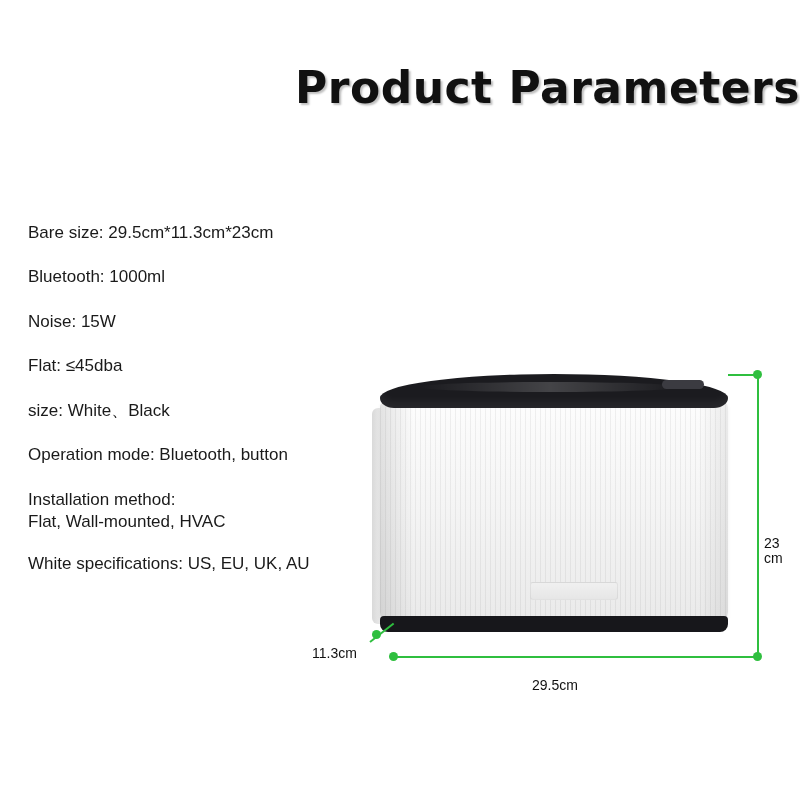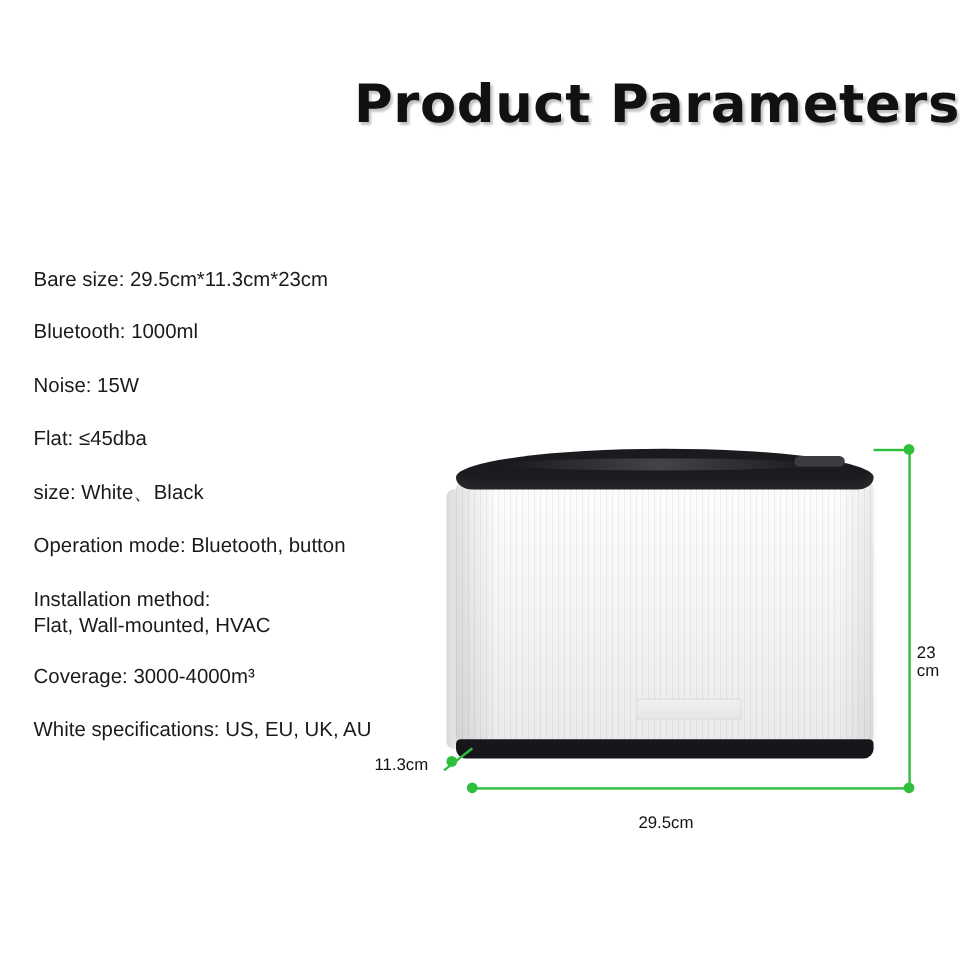--- a/index.html
+++ b/index.html
@@ -183,21 +183,20 @@
 
   <div id="spec-list">
     <div class="spec-row">Bare size: 29.5cm*11.3cm*23cm</div>
     <div class="spec-row">Bluetooth: 1000ml</div>
     <div class="spec-row">Noise: 15W</div>
     <div class="spec-row">Flat: ≤45dba</div>
     <div class="spec-row">size: White、Black</div>
     <div class="spec-row">Operation mode: Bluetooth, button</div>
     <div class="spec-row two-line">Installation method:
 Flat, Wall-mounted, HVAC</div>
-    <div class="spec-row">Coverage: 3000-4000m³</div>
     <div class="spec-row">White specifications: US, EU, UK, AU</div>
   </div>
 
   <div id="product">
     <div id="dev-side"></div>
     <div id="dev-body">
       <div id="dev-flutes"></div>
       <div id="dev-left-shade"></div>
       <div id="dev-right-shade"></div>
       <div id="dev-panel"></div>
@@ -216,17 +215,17 @@
     <span class="dim-line" style="left:385px; top:6px; width:2px; height:282px;"></span>
 
     <span class="dim-line" style="left:21px; top:288px; width:366px; height:2px;"></span>
 
     <span class="dim-line" style="left:-2px; top:273px; width:30px; height:2px; transform:rotate(-38deg); transform-origin:left center;"></span>
 
     <span class="dim-line" style="left:356px; top:6px; width:30px; height:2px;"></span>
 
     <span class="dim-label" style="left:392px; top:168px; text-align:left;">23
 cm</span>
-    <span class="dim-label" style="left:-60px; top:262px;text-align:center;">11.3cm</span>
+    <span class="dim-label" style="left:-60px; top:278px;text-align:center;">11.3cm</span>
     <span class="dim-label" style="left:160px; top:310px;">29.5cm</span>
   </div>
 
 </div>
 
 </body></html>

